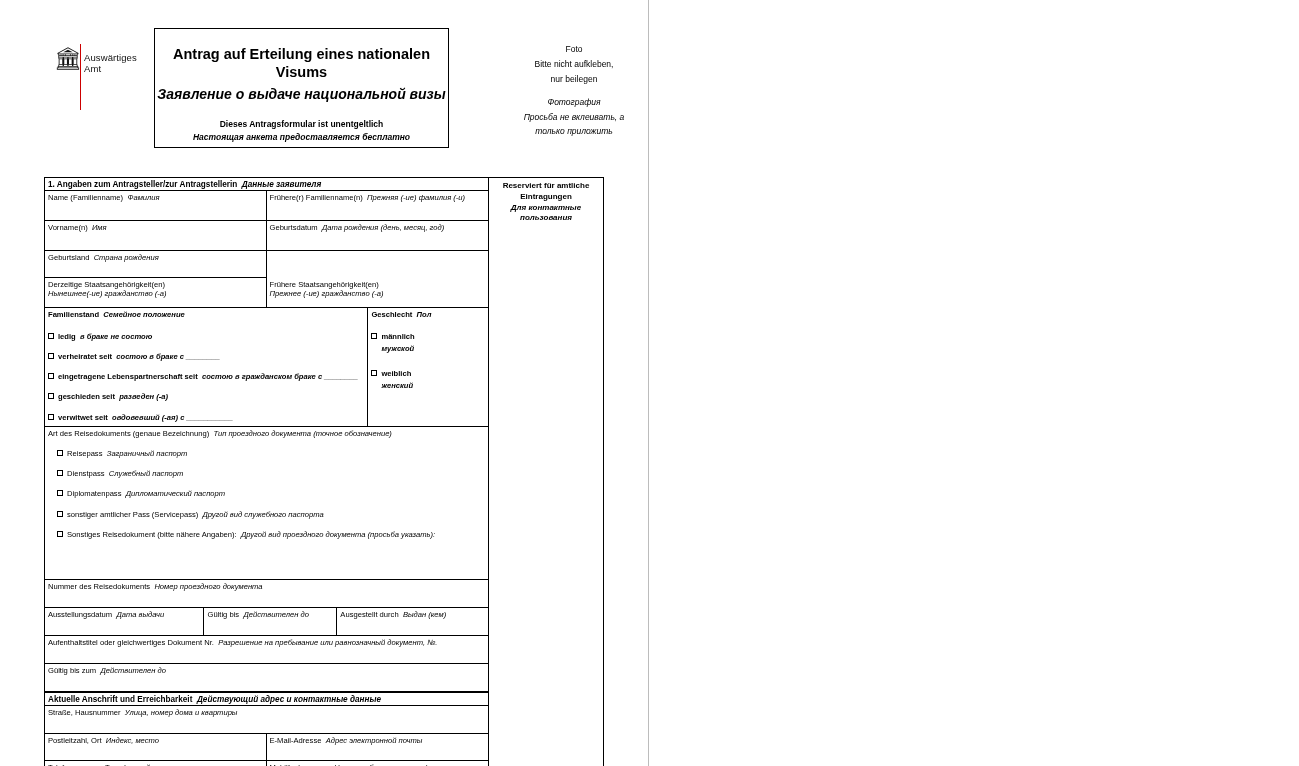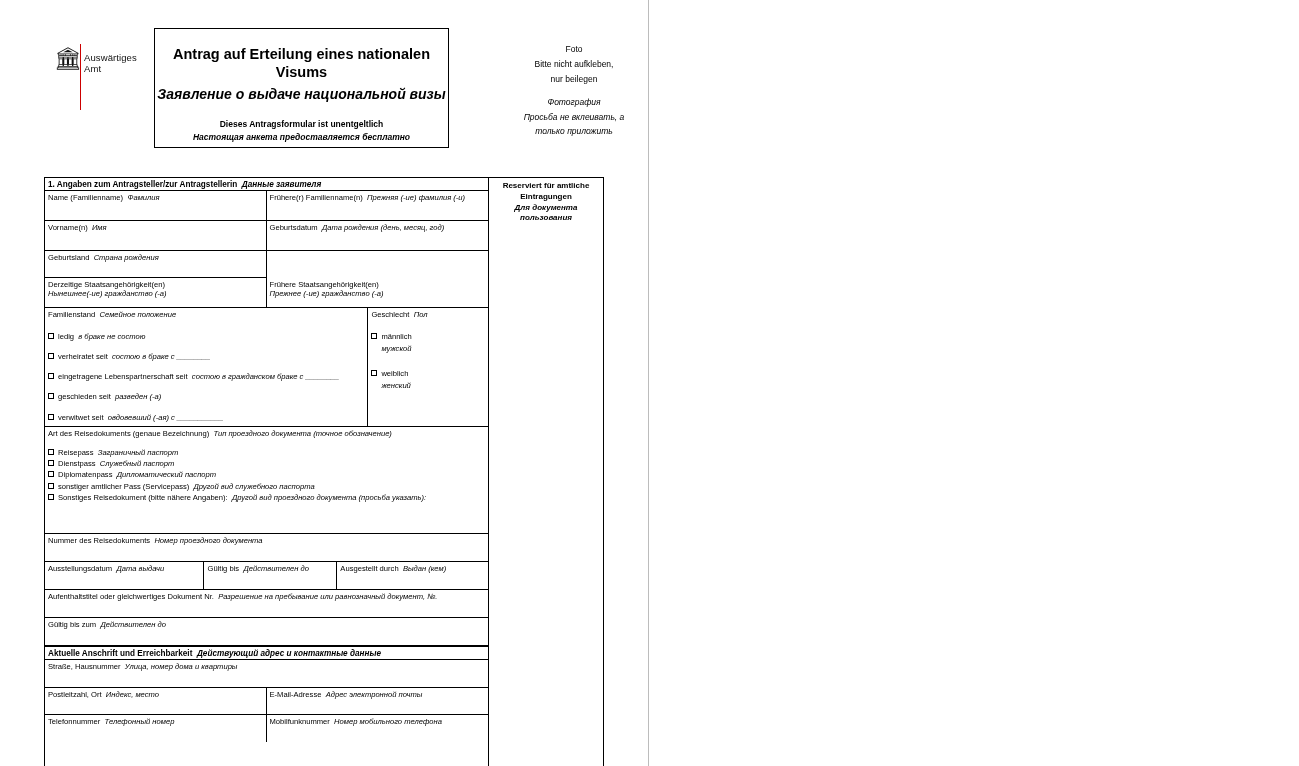--- a/index.html
+++ b/index.html
@@ -115,25 +115,25 @@
     line-height: 1.25;
   }
   .r2 > div:first-child { width: 50%; border-right: 1px solid #000; }
   .r2 > div:last-child { width: 50%; }
   .h-lg { height: 30px; }
   .h-md { height: 27px; }
 
   .fam-wrap { display: flex; border-bottom: 1px solid #000; }
   .fam-left { width: 73%; border-right: 1px solid #000; padding: 2px 3px; }
   .fam-right { width: 27%; padding: 2px 3px; }
-  .opt { font-size: 7.6px; line-height: 1.2; margin-bottom: 11px; }
+  .opt { font-size: 7.6px; line-height: 1.2; margin-bottom: 11px; font-weight: bold; }
 
   .block { border-bottom: 1px solid #000; padding: 2px 3px; font-size: 7.6px; line-height: 1.3; }
   .tight { line-height: 1.5; }
-  .tight div { margin: 0; }
+  .tight div { margin: 9px; }
 </style>
 </head>
 <body>
 
 <div class="page">
 
   <div class="sheet sheet-left">
 
     <div class="hdr">
       <div class="hdr-logo">
@@ -158,21 +158,21 @@
         <div class="ru">Просьба не вклеивать, а</div>
         <div class="ru">только приложить</div>
       </div>
     </div>
 
     <div class="box" id="sec1">
 
       <div class="res-col">
         <div>Reserviert für amtliche</div>
         <div>Eintragungen</div>
-        <div class="ru">Для документа</div>
+        <div class="ru">Для контактные</div>
         <div class="ru">пользования</div>
       </div>
 
       <div class="l-body">
         <div class="l-head">
           <span>1. Angaben zum Antragsteller/zur Antragstellerin</span>
           <span class="it">&nbsp;<span>Данные заявителя</span></span>
         </div>
 
         <div class="r2">

